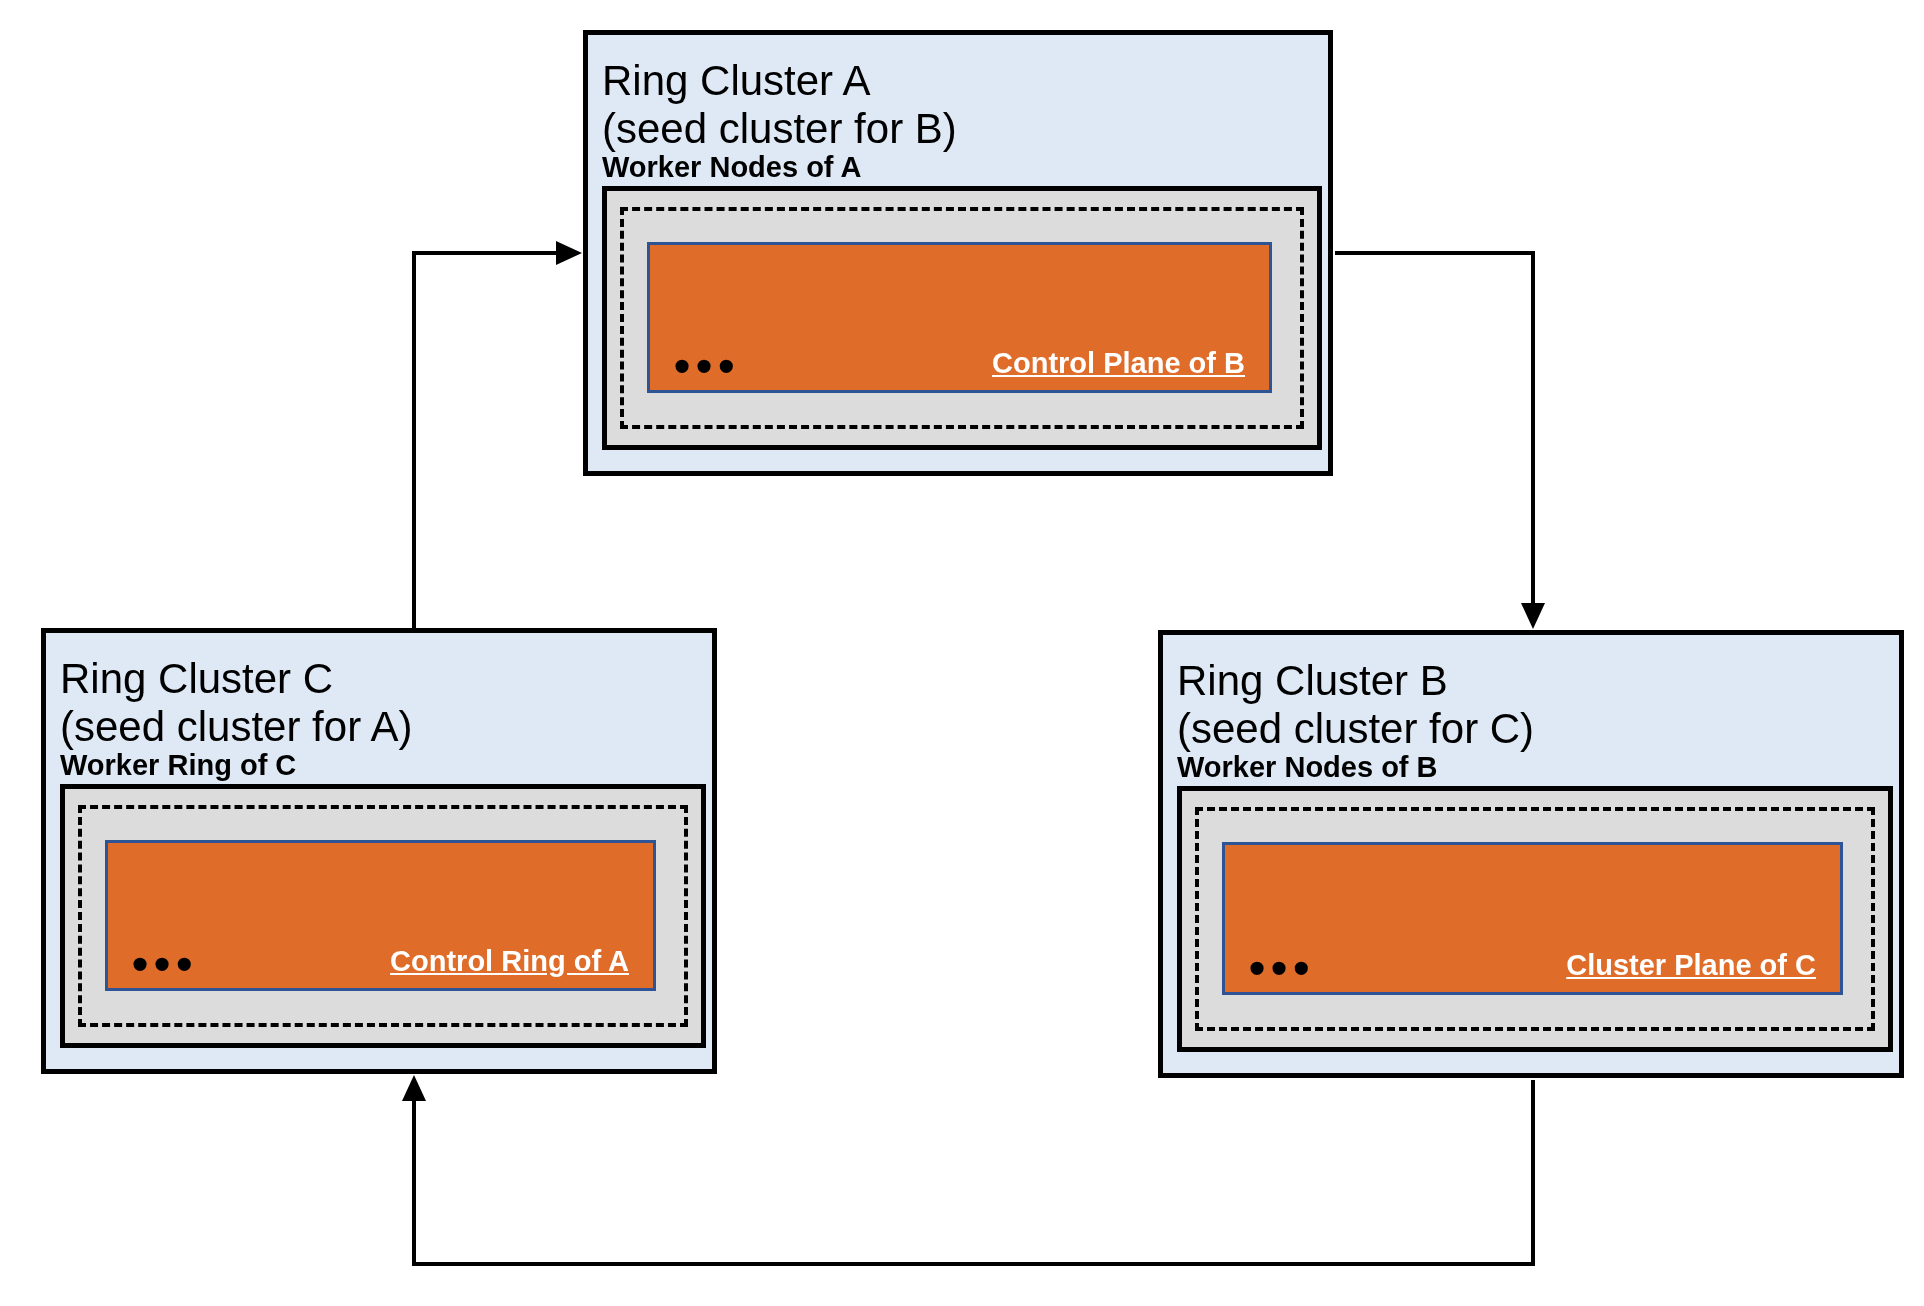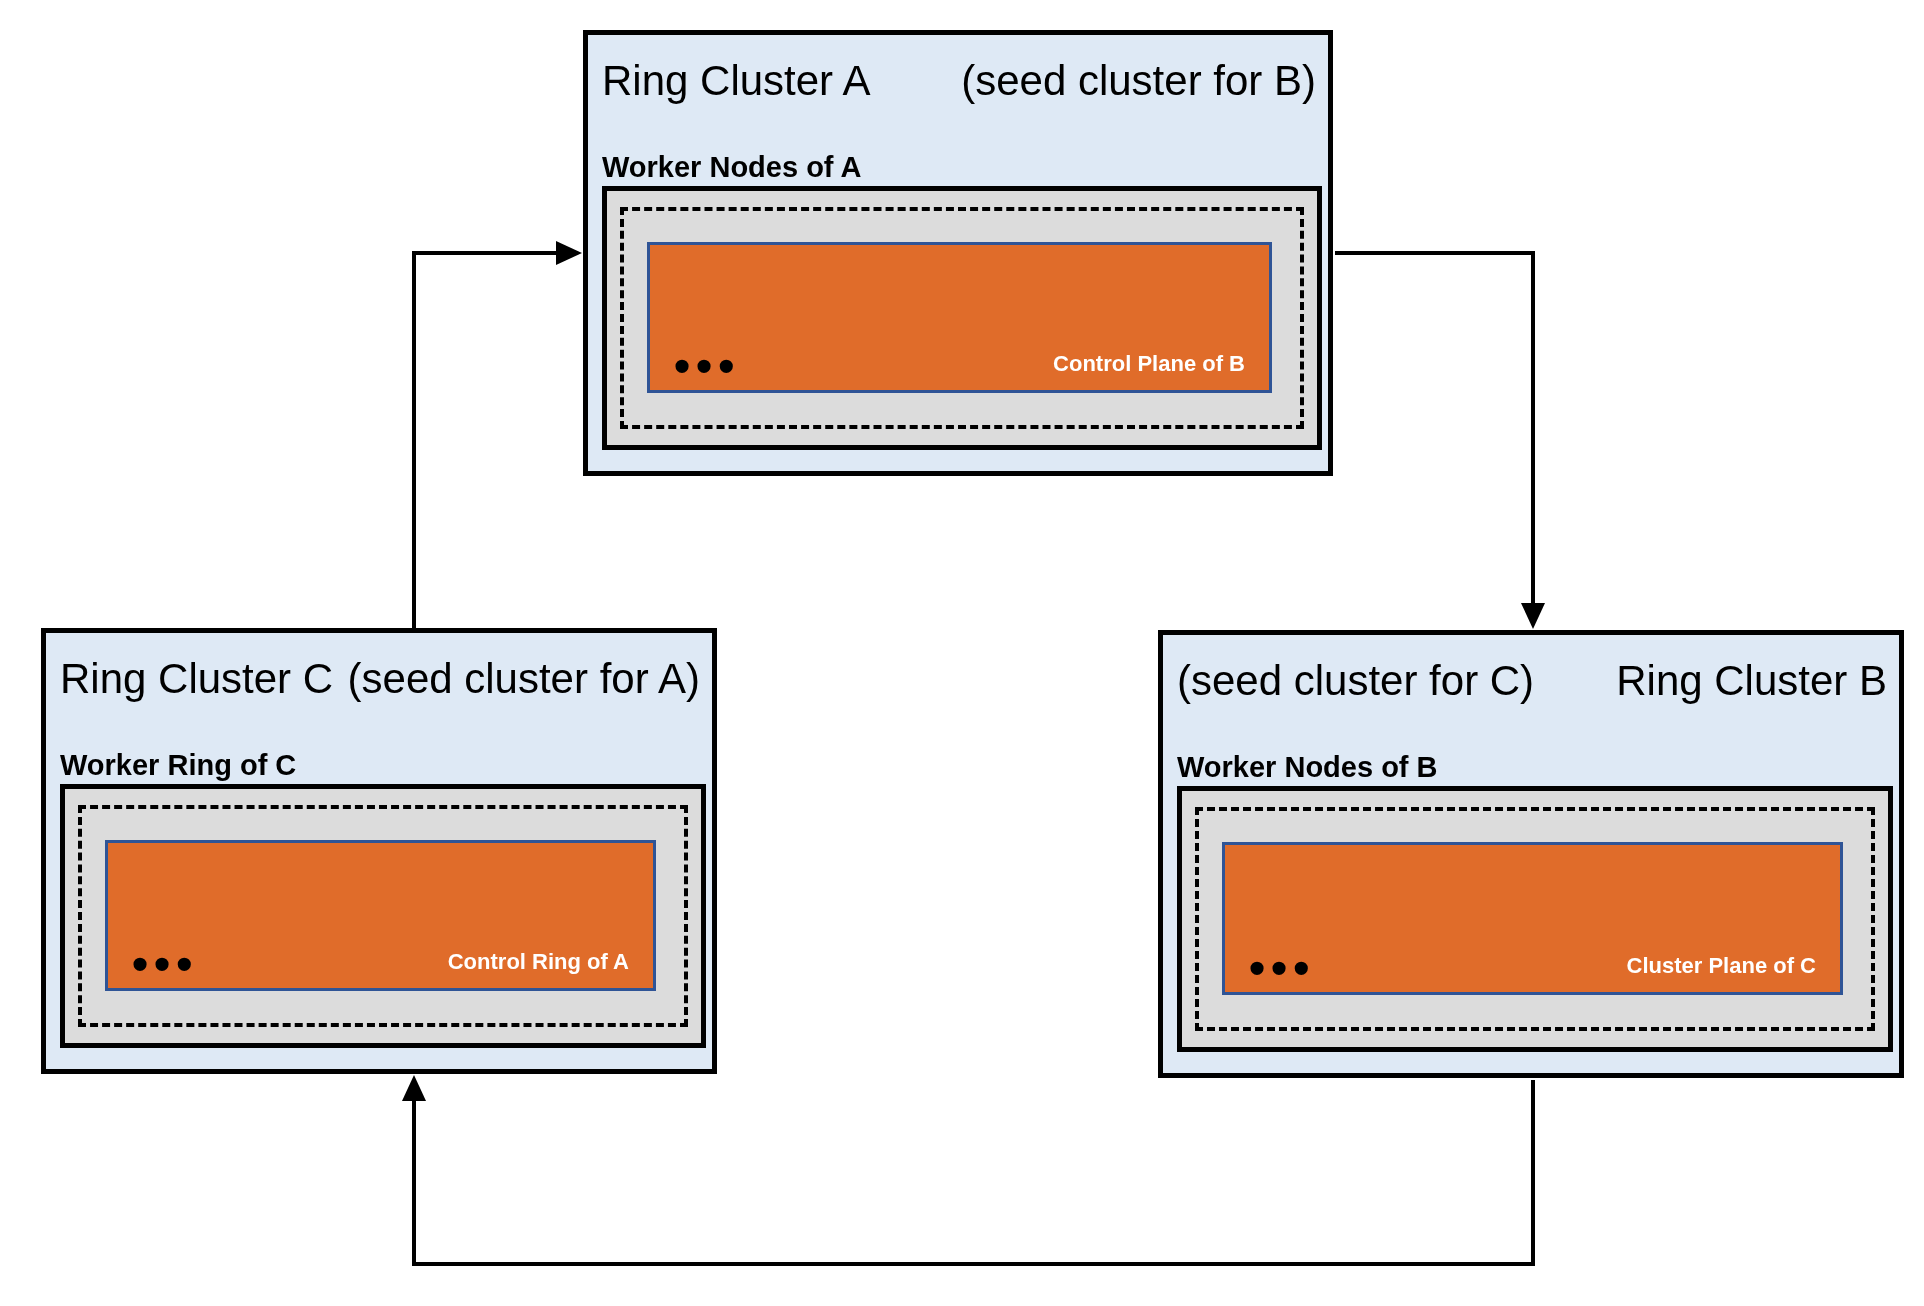--- a/index.html
+++ b/index.html
@@ -30,20 +30,21 @@
   .cluster-title {
     position: absolute;
     top: 22px; left: 14px; right: 12px;
     display: flex;
     justify-content: space-between;
     align-items: baseline;
     font-size: 42px;
     line-height: 48px;
     color: var(--text, #000000);
     white-space: nowrap;
+    flex-direction: column;
   }
   .worker-label {
     position: absolute;
     top: 100px; left: 14px;
     font-size: 29px;
     font-weight: bold;
     color: var(--text, #000000);
     margin-top: 16px;
   }
 
@@ -74,25 +75,26 @@
     padding: 0 24px 10px 24px;
   }
   .dots {
     font-size: 46px;
     font-weight: bold;
     letter-spacing: 6px;
     line-height: 28px;
     color: var(--text, #000000);
   }
   .cp-label {
-    font-size: 22px;
+    font-size: 29px;
     font-weight: bold;
     line-height: 33px;
     color: var(--control_text, #ffffff);
     white-space: nowrap;
+    text-decoration: underline;
   }
 
   
   .arrows {
     position: absolute;
     inset: 0;
     pointer-events: none;
     color: var(--arrow, #000000);
   }
   .arrows path { fill: none; stroke: currentColor; stroke-width: 4px; }
@@ -114,22 +116,22 @@
         <div class="control-plane">
           <span class="dots">•••</span>
           <span class="cp-label">Control Plane of B</span>
         </div>
       </div>
     </div>
   </div>
 
   <div class="cluster cluster-b">
     <div class="cluster-title">
+      <span>Ring Cluster B</span>
       <span>(seed cluster for C)</span>
-      <span>Ring Cluster B</span>
     </div>
     <div class="worker-label">Worker Nodes of B</div>
     <div class="node-box">
       <div class="dashed-boundary">
         <div class="control-plane">
           <span class="dots">•••</span>
           <span class="cp-label">Cluster Plane of C</span>
         </div>
       </div>
     </div>

